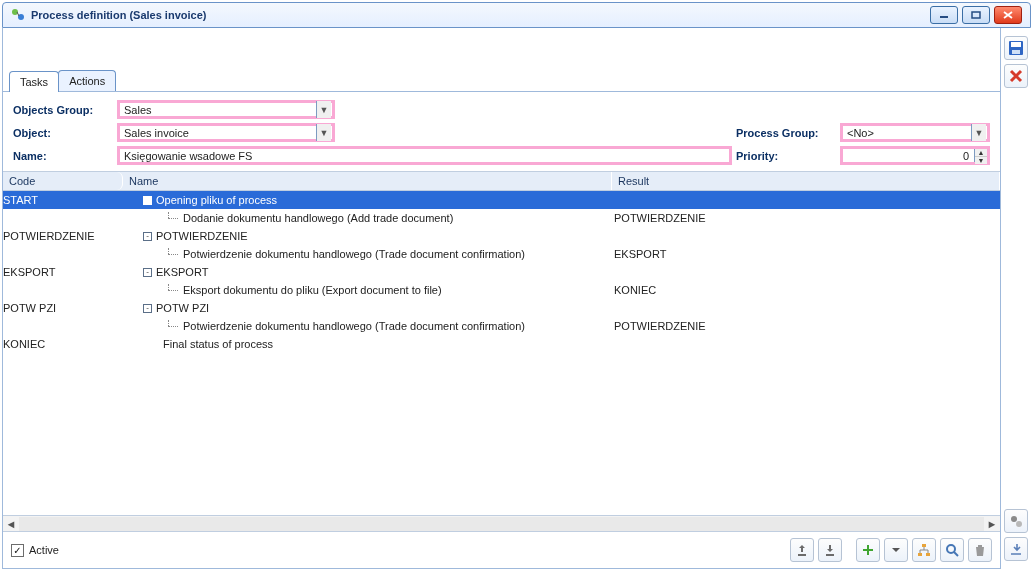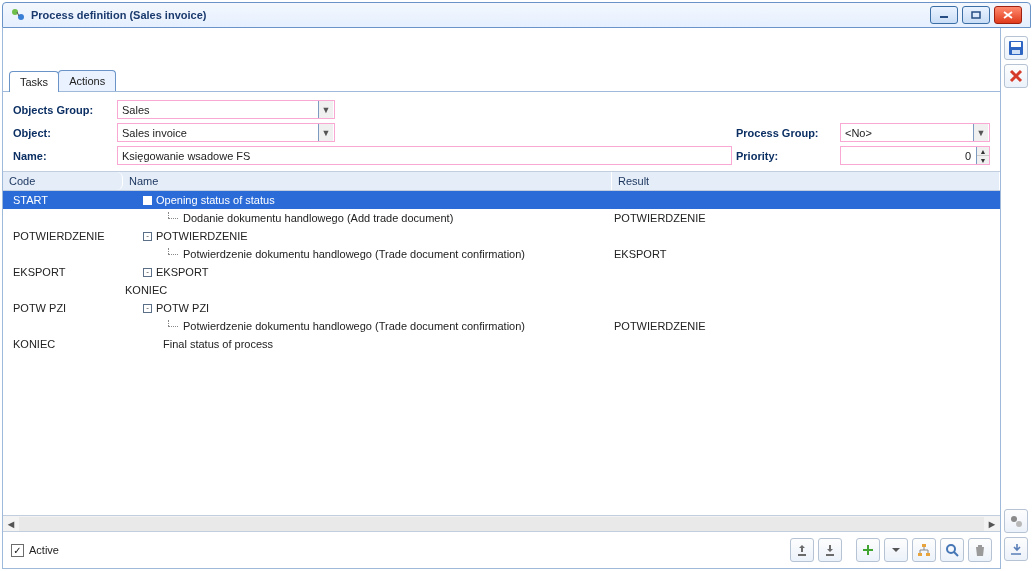--- a/index.html
+++ b/index.html
@@ -28,42 +28,42 @@
   .sidebar { width:30px; display:flex; flex-direction:column; align-items:center; justify-content:space-between; padding:4px 0; }
 
   
   .tabs { display:flex; padding:5px 6px 0 6px; border-bottom:1px solid #9fb9db; gap:0;margin-top:37px; }
   .tab { padding:4px 10px; border:1px solid #6a93c8; border-bottom:none; background:#eaf2ff; border-radius:4px 4px 0 0; margin-right:-1px; position:relative; cursor:pointer; }
   .tab.active { background:#fff; z-index:2; top:1px; }
 
   
   .formarea { padding:8px 10px 6px 10px; display:grid; grid-template-columns:100px 230px 1fr 100px 150px; row-gap:4px; column-gap:4px; align-items:center; }
   .lbl { font-weight:bold; color:#0b2f63; }
-  .combo, .txt, .spin { height:19px; border:1px solid #f9a8d4; background:#fff; padding:0 4px; display:flex; align-items:center; }
+  .combo, .txt, .spin { height:19px; border:3px solid #f9a8d4; background:#fff; padding:0 4px; display:flex; align-items:center; }
   .combo { display:flex; justify-content:space-between; }
   .combo .arr { width:15px; height:17px; margin:-1px -3px -1px 4px; border-left:1px solid #7d9bc1; background:#f0f0f0; display:flex; align-items:center; justify-content:center; color:#555; font-size:9px; }
   .spin { display:flex; justify-content:flex-end; position:relative; }
   .spin .val { margin-right:14px; }
   .spin .sp { position:absolute; right:0; top:0; bottom:0; width:13px; border-left:1px solid #7d9bc1; display:flex; flex-direction:column; }
   .spin .sp div { flex:1; background:#f0f0f0; display:flex; align-items:center; justify-content:center; font-size:7px; color:#333; border-bottom:1px solid #ccc;}
   .spin .sp div:last-child{border-bottom:none;}
   .formarea .widecombo { width:218px; }
   .formarea .nameinput { grid-column: 2 / span 2; }
 
   
   .gridhdr { display:flex; background:#e5edf8; color:#1a355e; font-weight:normal; border-top:1px solid #c0cee0; border-bottom:1px solid #c0cee0; }
   .gridhdr div { padding:3px 6px; border-right:1px solid #fff; }
   .col-code { width:120px;border-radius:6px; }
   .col-name { flex:1; }
   .col-result { width:388px; }
 
   
   .gridbody { flex:1; overflow:hidden; position:relative; }
   .grow { display:flex; align-items:center; height:18px; }
-  .grow .c1 { width:120px; padding-left:10px; overflow:hidden; text-overflow:ellipsis; white-space:nowrap; }
+  .grow .c1 { width:120px; padding-left:0; overflow:hidden; text-overflow:ellipsis; white-space:nowrap; }
   .grow .c2 { flex:1; display:flex; align-items:center; }
   .grow .c3 { width:388px; padding-left:2px; }
   .grow.sel { background:#2a6bd8; color:#fff; }
   .grow.sel .treebox { border-color:#fff; color:#fff; }
   .treebox { width:9px; height:9px; border:1px solid #5b6f88; display:inline-flex; align-items:center; justify-content:center; font-size:8px; line-height:1; margin-right:4px; color:#333; background:#fff; }
   .indent1 { padding-left:20px; }
   .indent2 { padding-left:60px; position:relative; }
   .indent2::before { content:""; position:absolute; left:45px; top:0; bottom:50%; border-left:1px dotted #888; }
   .indent2::after { content:""; position:absolute; left:45px; top:50%; width:10px; border-top:1px dotted #888; }
   .indent0 { padding-left:40px; }
@@ -162,21 +162,21 @@
       <div class="col-name">Name</div>
       <div class="col-result">Result</div>
     </div>
 
     <div class="gridbody" id="gridbody">
         <div class="grow sel">
           <div class="c1">START</div>
           <div class="c2">
             <span class="indent1" style="display: flex; align-items: center;">
               <span class="treebox">-</span>
-              <span>Opening status of status</span>
+              <span>Opening pliku of process</span>
             </span>
           </div>
           <div class="c3"></div>
         </div>
         <div class="grow">
           <div class="c1"></div>
           <div class="c2">
             <span class="indent2">Dodanie dokumentu handlowego (Add trade document)</span>
           </div>
           <div class="c3">POTWIERDZENIE</div>
@@ -203,20 +203,23 @@
           <div class="c2">
             <span class="indent1" style="display: flex; align-items: center;">
               <span class="treebox">-</span>
               <span>EKSPORT</span>
             </span>
           </div>
           <div class="c3"></div>
         </div>
         <div class="grow">
           <div class="c1"></div>
+          <div class="c2">
+            <span class="indent2">Eksport dokumentu do pliku (Export document to file)</span>
+          </div>
           <div class="c3">KONIEC</div>
         </div>
         <div class="grow">
           <div class="c1">POTW PZI</div>
           <div class="c2">
             <span class="indent1" style="display: flex; align-items: center;">
               <span class="treebox">-</span>
               <span>POTW PZI</span>
             </span>
           </div>

